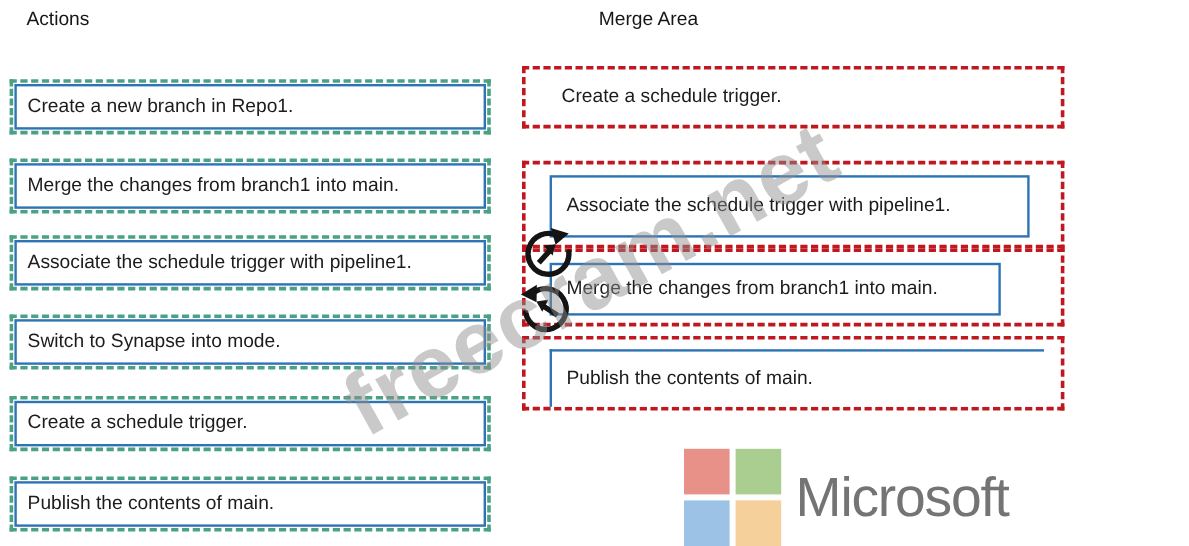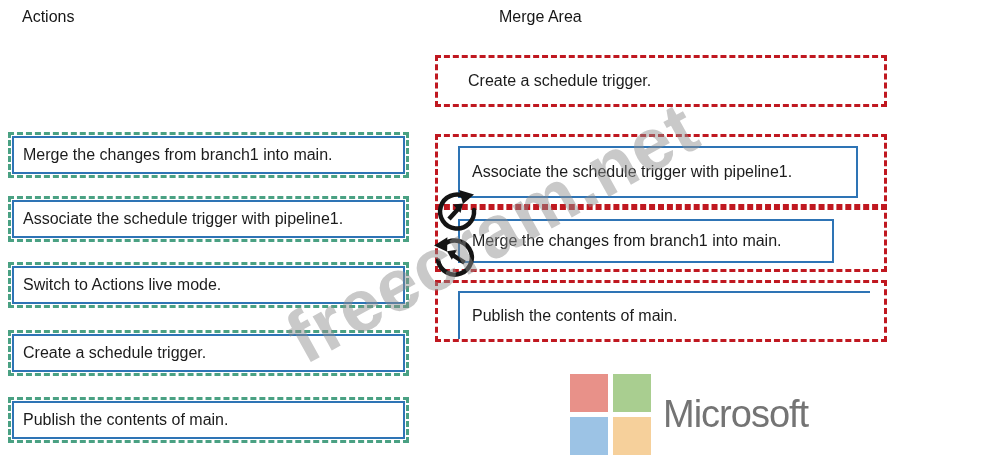--- a/index.html
+++ b/index.html
@@ -122,42 +122,45 @@
     grid-template-rows: 38px 38px;
     gap: 5px;
   }
   .ms-sq { width: 38px; height: 38px; }
   .ms-sq.red    { background: #e89189; }
   .ms-sq.green  { background: #a9ce90; }
   .ms-sq.blue   { background: #9cc3e5; }
   .ms-sq.orange { background: #f6d09b; }
   .ms-wordmark {
     margin-left: 12px;
-    font-size: 38px;
+    font-size: 46px;
     color: #747474;
     letter-spacing: -1px;
     line-height: 81px;
   }
 </style>
 </head>
 <body>
 
 <div class="canvas">
 
   <div class="col-header actions-header">Actions</div>
   <div class="col-header answer-header">Merge Area</div>
 
+  <div class="action-box" style="top:66px">
+    <div class="action-inner">Create a new branch in Repo1.</div>
+  </div>
   <div class="action-box" style="top:132px">
     <div class="action-inner">Merge the changes from branch1 into main.</div>
   </div>
   <div class="action-box" style="top:196px">
     <div class="action-inner">Associate the schedule trigger with pipeline1.</div>
   </div>
   <div class="action-box" style="top:262px">
-    <div class="action-inner">Switch to Actions live mode.</div>
+    <div class="action-inner">Switch to Synapse into mode.</div>
   </div>
   <div class="action-box" style="top:330px">
     <div class="action-inner">Create a schedule trigger.</div>
   </div>
   <div class="action-box" style="top:397px">
     <div class="action-inner">Publish the contents of main.</div>
   </div>
 
   <div class="answer-slot slot-text-only" style="top:55px; height:52px">Create a schedule trigger.</div>
 

